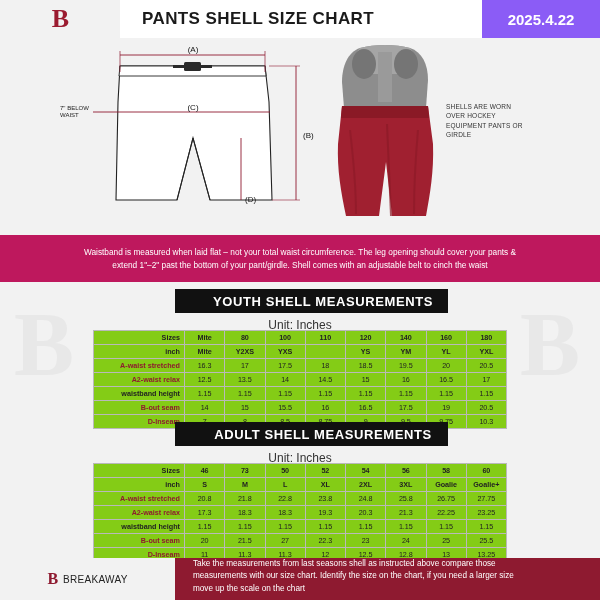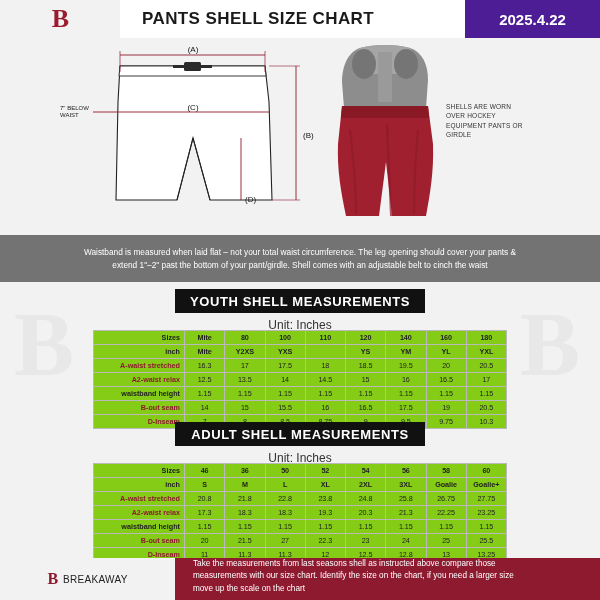--- a/index.html
+++ b/index.html
@@ -56,22 +56,22 @@
     background: #ffffff;
     display: flex;
     align-items: center;
     padding-left: 22px;
     font-size: 17px;
     font-weight: bold;
     letter-spacing: 0.4px;
     color: #1a1a1a;
   }
   .header-date {
-    width: 135px;
-    background: #4c1d95;
+    width: 118px;
+    background: #8b5cf6;
     color: #ffffff;
     display: flex;
     align-items: center;
     justify-content: center;
     font-size: 15px;
     font-weight: bold;
   }
   
   .diagram {
     position: absolute;
@@ -101,21 +101,21 @@
     line-height: 1.45;
     color: #333;
     letter-spacing: 0.2px;
   }
   
   .note-bar {
     position: absolute;
     left: 0; top: 235px;
     width: 600px;
     height: 47px;
-    background: #737373;
+    background: #be185d;
     color: #fff;
     display: flex;
     align-items: center;
     justify-content: center;
     text-align: center;
   }
   .note-bar p {
     margin: 0;
     font-size: 8.3px;
     line-height: 1.55;
@@ -128,20 +128,21 @@
     width: 250px;
     height: 24px;
     background: #111111;
     color: #ffffff;
     display: flex;
     align-items: center;
     justify-content: center;
     font-size: 13px;
     font-weight: bold;
     letter-spacing: 0.6px;
+    padding-left: 23px;
   }
   .banner.youth { top: 289px; }
   .banner.adult { top: 422px; }
   .unit {
     position: absolute;
     left: 0;
     width: 600px;
     text-align: center;
     font-size: 12px;
     color: #333;
@@ -388,21 +389,21 @@
       </tbody>
   </table>
 
   <div class="banner adult">ADULT SHELL MEASUREMENTS</div>
   <div class="unit adult">Unit: Inches</div>
   <table class="size-table adult-table">
     <tbody id="adult-body">
         <tr class="head">
           <td class="label plain">Sizes</td>
           <td>46</td>
-          <td>36</td>
+          <td>73</td>
           <td>50</td>
           <td>52</td>
           <td>54</td>
           <td>56</td>
           <td>58</td>
           <td>60</td>
         </tr>
         <tr class="head">
           <td class="label plain">inch</td>
           <td>S</td>

